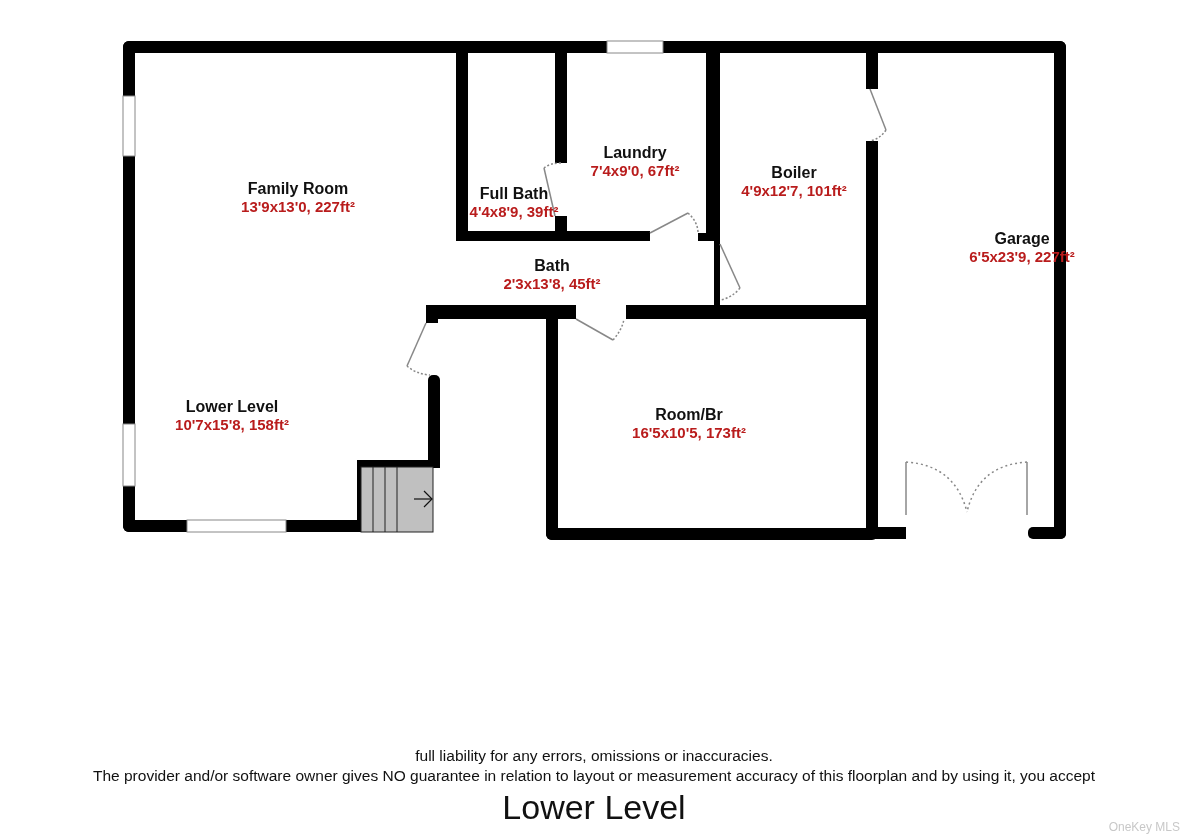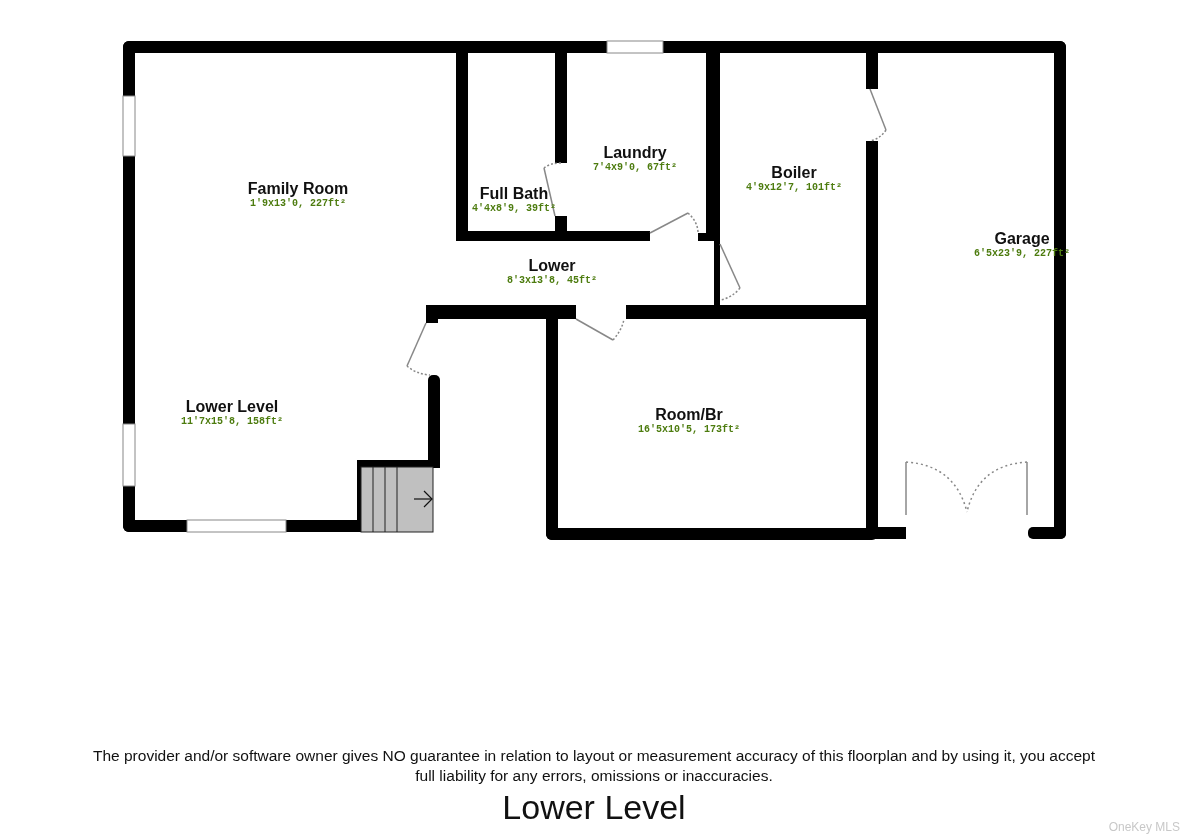--- a/index.html
+++ b/index.html
@@ -1,20 +1,20 @@
 <!DOCTYPE html>
 <html><head>
   <meta charset="utf-8">
   <style>
     html, body { margin: 0; padding: 0; background: #ffffff; }
     body { width: 1188px; height: 836px; position: relative; overflow: hidden; font-family: "Liberation Sans", sans-serif; }
     #plan { position: absolute; left: 0; top: 0; width: 1188px; height: 836px; }
     .room-label { position: absolute; transform: translateX(-50%); text-align: center; white-space: nowrap; line-height: 1.15; }
     .room-name { font-weight: bold; font-size: 16px; color: #111; display: block; }
-    .room-dims { font-weight: bold; font-size: 10px; color: #4d7c0f; display: block; font-family: Liberation Mono, monospace; }
+    .room-dims { font-weight: bold; font-size: 15px; color: #b91c1c; display: block; }
     .disclaimer { position: absolute; left: 0; width: 1188px; top: 746px; text-align: center; font-size: 15.5px; color: #111; line-height: 20px; }
     .level-title { position: absolute; left: 0; width: 1188px; top: 788px; text-align: center; font-size: 34px; color: #111; }
     .watermark { position: absolute; right: 8px; bottom: 2px; font-size: 12px; color: #c8c8c8; margin-top: 12px; }
   </style>
 </head>
 <body>
 
 <svg id="plan" viewBox="0 0 1188 836" xmlns="http://www.w3.org/2000/svg">
   <g fill="#000">
 
@@ -98,49 +98,49 @@
     <line x1="397" y1="467" x2="397" y2="532" stroke="#222" stroke-width="1"></line>
     <g stroke="#111" stroke-width="1.2" fill="none">
       <line x1="414" y1="499" x2="432" y2="499"></line>
       <polyline points="424,491 432,499 424,507"></polyline>
     </g>
   </g>
 </svg>
 
 <div class="room-label" style="left:298px; top:180px;">
   <span class="room-name">Family Room</span>
-  <span class="room-dims">1'9x13'0, 227ft²</span>
+  <span class="room-dims">13'9x13'0, 227ft²</span>
 </div>
 <div class="room-label" style="left:514px; top:156px;margin-top:29px;">
   <span class="room-name">Full Bath</span>
   <span class="room-dims">4'4x8'9, 39ft²</span>
 </div>
 <div class="room-label" style="left:635px; top:144px;">
   <span class="room-name">Laundry</span>
   <span class="room-dims">7'4x9'0, 67ft²</span>
 </div>
 <div class="room-label" style="left:794px; top:164px;text-align:center;">
   <span class="room-name">Boiler</span>
   <span class="room-dims">4'9x12'7, 101ft²</span>
 </div>
 <div class="room-label" style="left:1022px; top:230px;">
   <span class="room-name">Garage</span>
   <span class="room-dims">6'5x23'9, 227ft²</span>
 </div>
 <div class="room-label" style="left:552px; top:257px;">
-  <span class="room-name">Lower</span>
-  <span class="room-dims">8'3x13'8, 45ft²</span>
+  <span class="room-name">Bath</span>
+  <span class="room-dims">2'3x13'8, 45ft²</span>
 </div>
 <div class="room-label" style="left:232px; top:398px;">
   <span class="room-name">Lower Level</span>
-  <span class="room-dims">11'7x15'8, 158ft²</span>
+  <span class="room-dims">10'7x15'8, 158ft²</span>
 </div>
 <div class="room-label" style="left:689px; top:406px;">
   <span class="room-name">Room/Br</span>
   <span class="room-dims">16'5x10'5, 173ft²</span>
 </div>
 
 <div class="disclaimer">
+  <div>full liability for any errors, omissions or inaccuracies.</div>
   <div>The provider and/or software owner gives NO guarantee in relation to layout or measurement accuracy of this floorplan and by using it, you accept</div>
-  <div>full liability for any errors, omissions or inaccuracies.</div>
 </div>
 <div class="level-title">Lower Level</div>
 <div class="watermark">OneKey MLS</div>
 
 </body></html>

